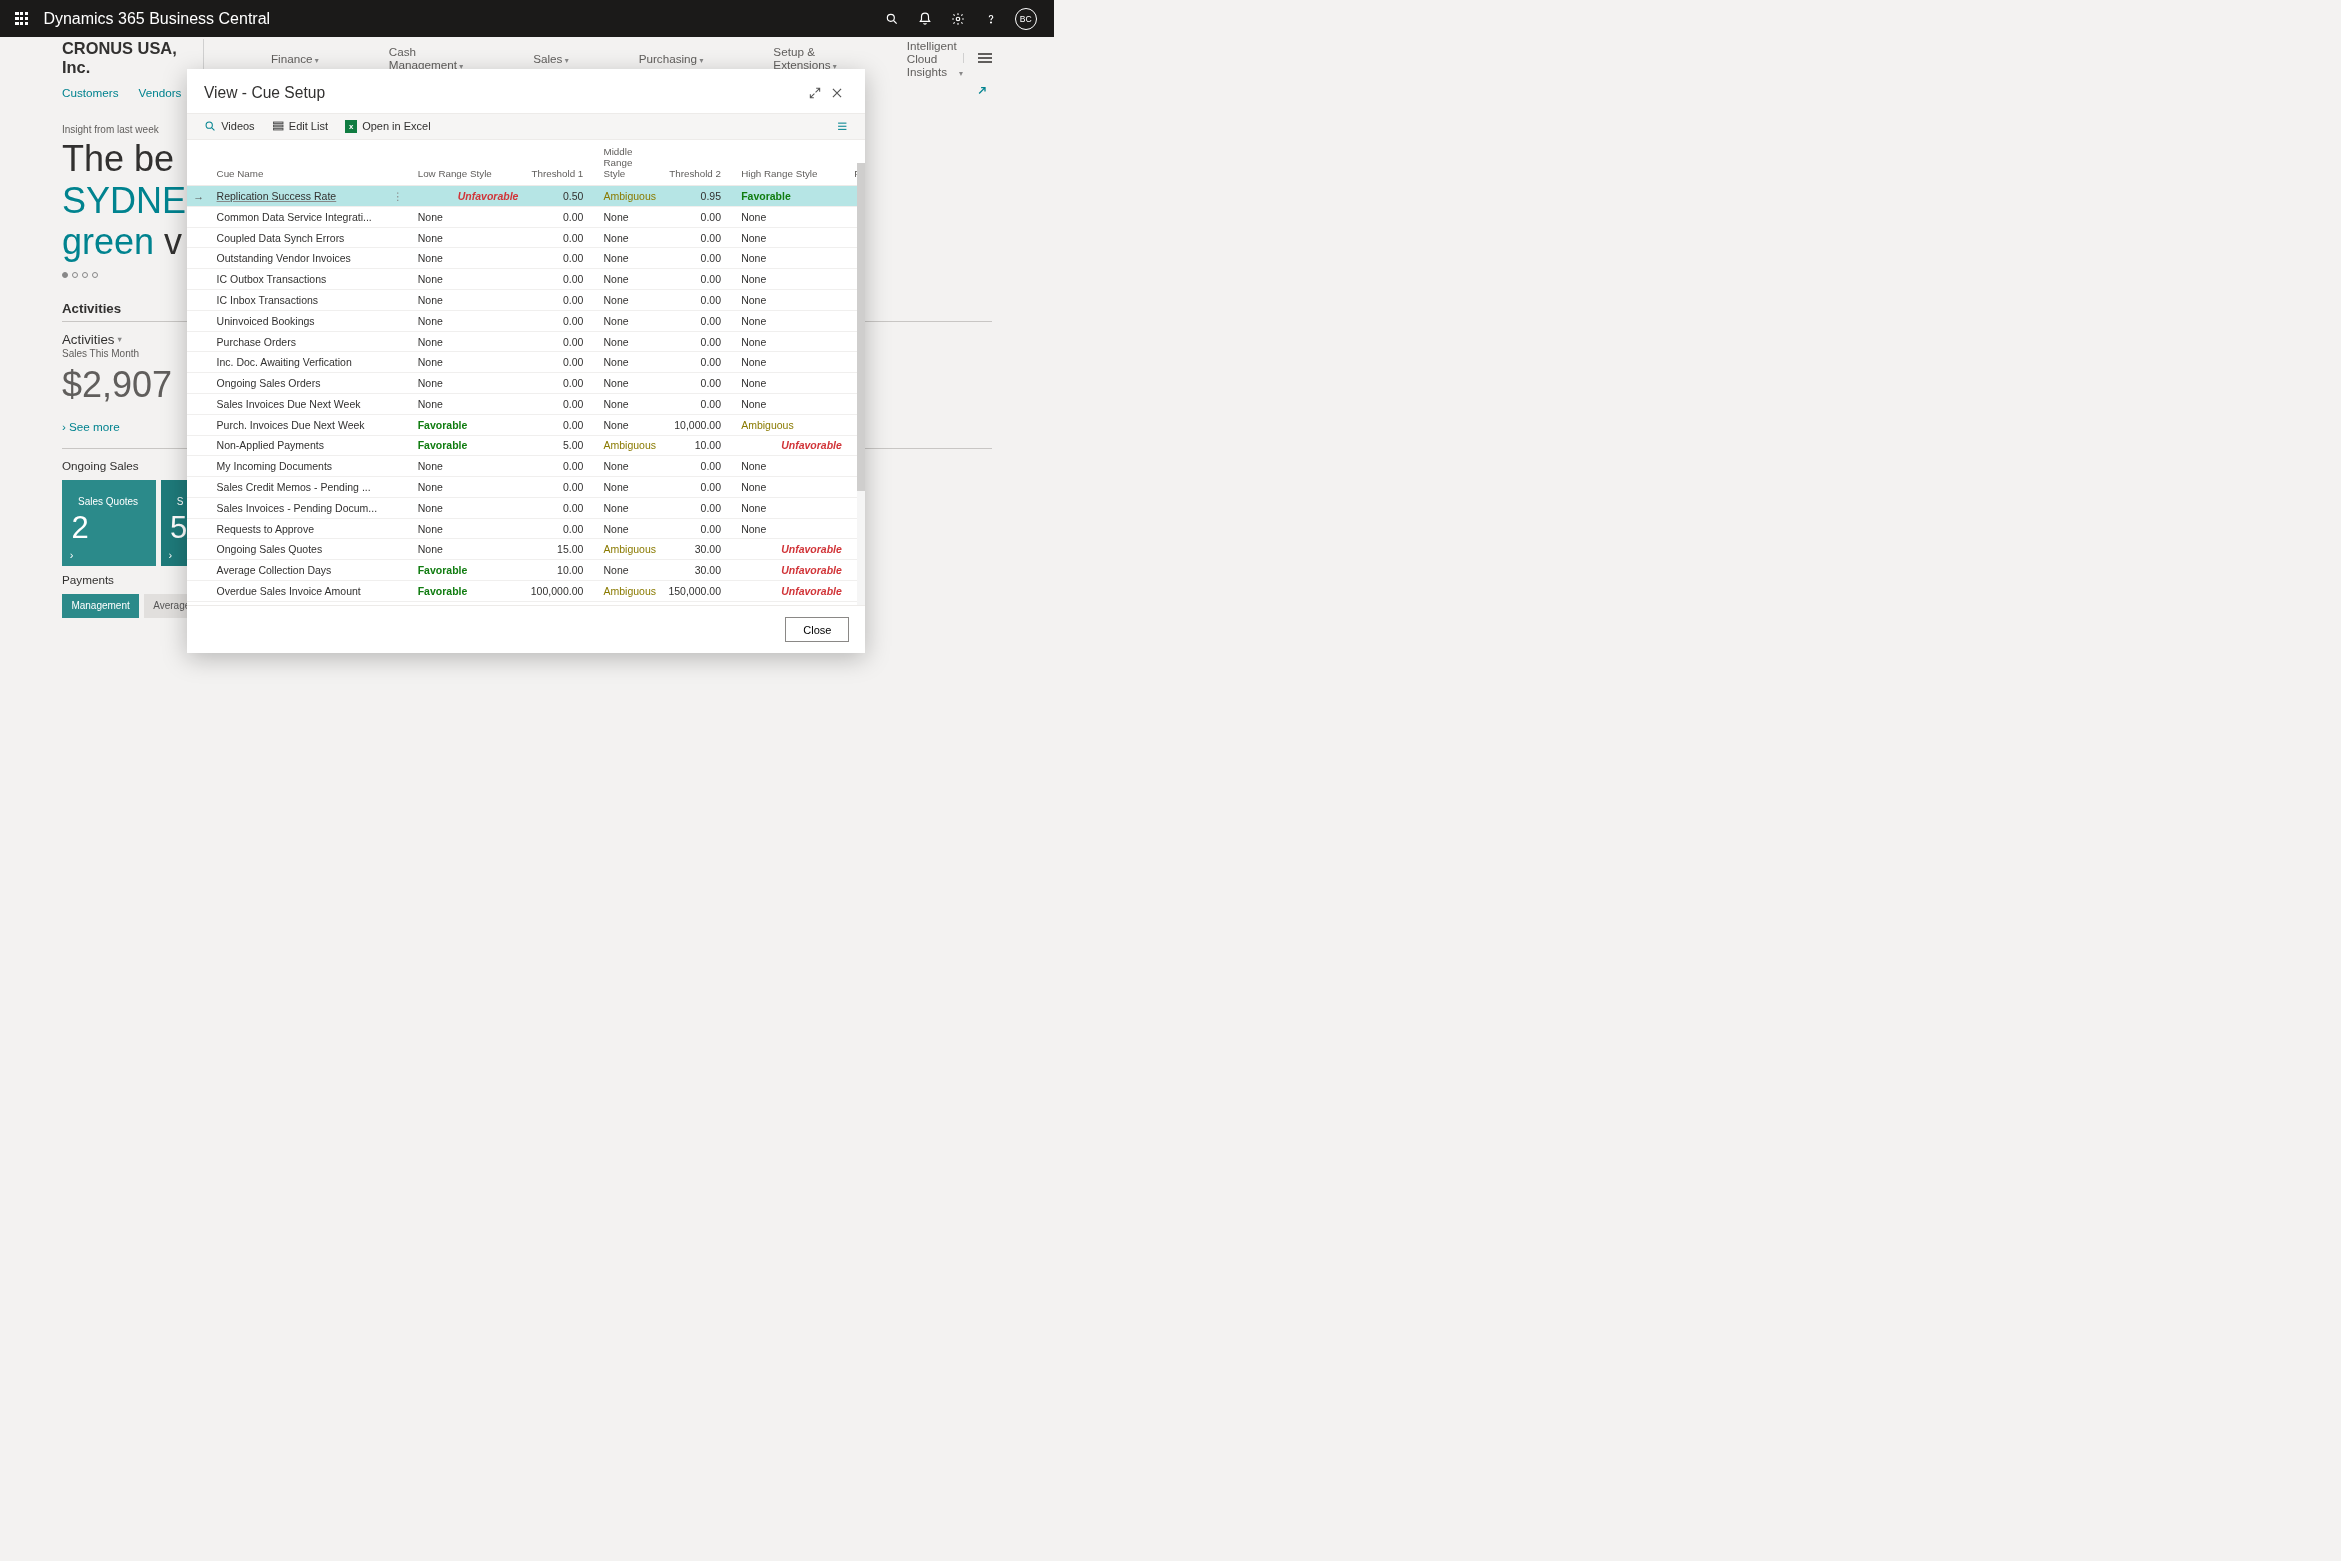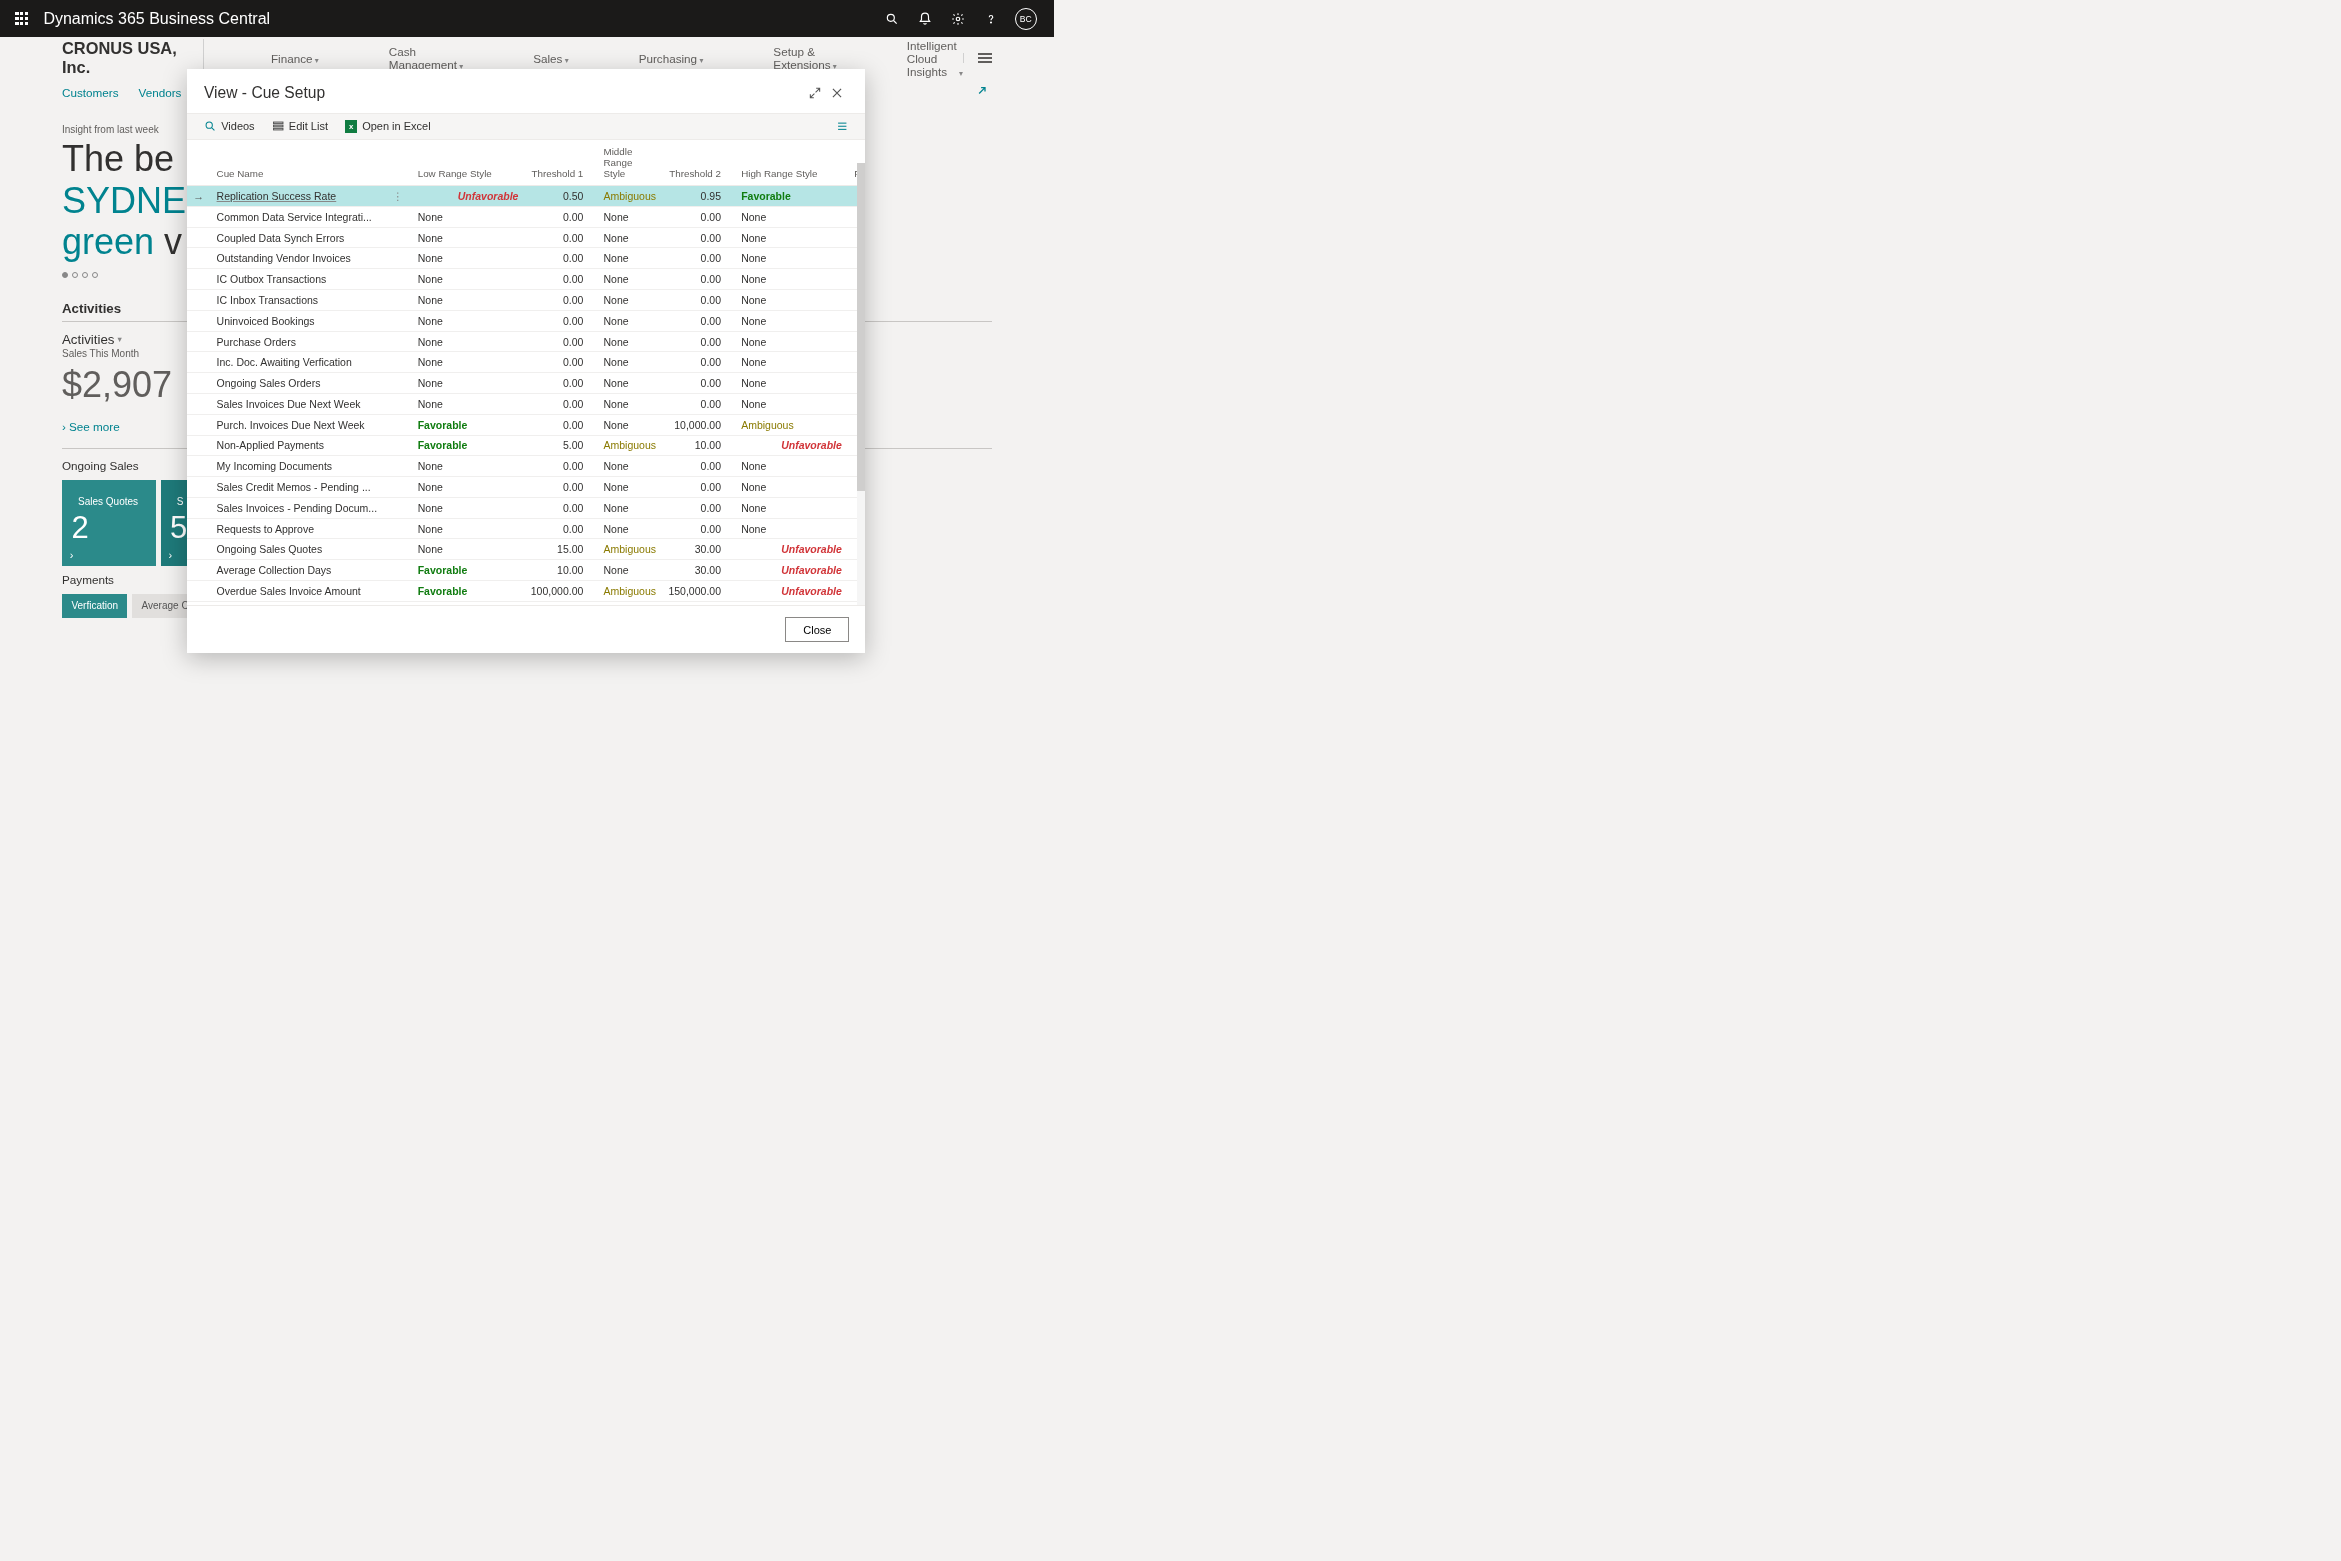--- a/index.html
+++ b/index.html
@@ -261,21 +261,21 @@
       <div class="t-label">S</div>
       <div class="t-num">5</div>
       <div class="t-arrow">›</div>
     </div>
   </div>
 
   <div class="cols-bottom" id="cols-bottom">
     <div class="col-b">
       <div class="col-title">Payments</div>
       <div class="payments-row" id="payments-row">
-          <div class="chip teal">Verfication</div>
+          <div class="chip teal">Management</div>
           <div class="chip grey">Average Collec...</div>
           <div class="chip teal">Outstanding V...</div>
         </div>
     </div>
   <div class="col-b">
         <div class="col-title">Camera</div>
       </div>
       <div class="col-b">
         <div class="col-title">Incoming Documents</div>
         <div class="chip teal">My Incoming</div>

